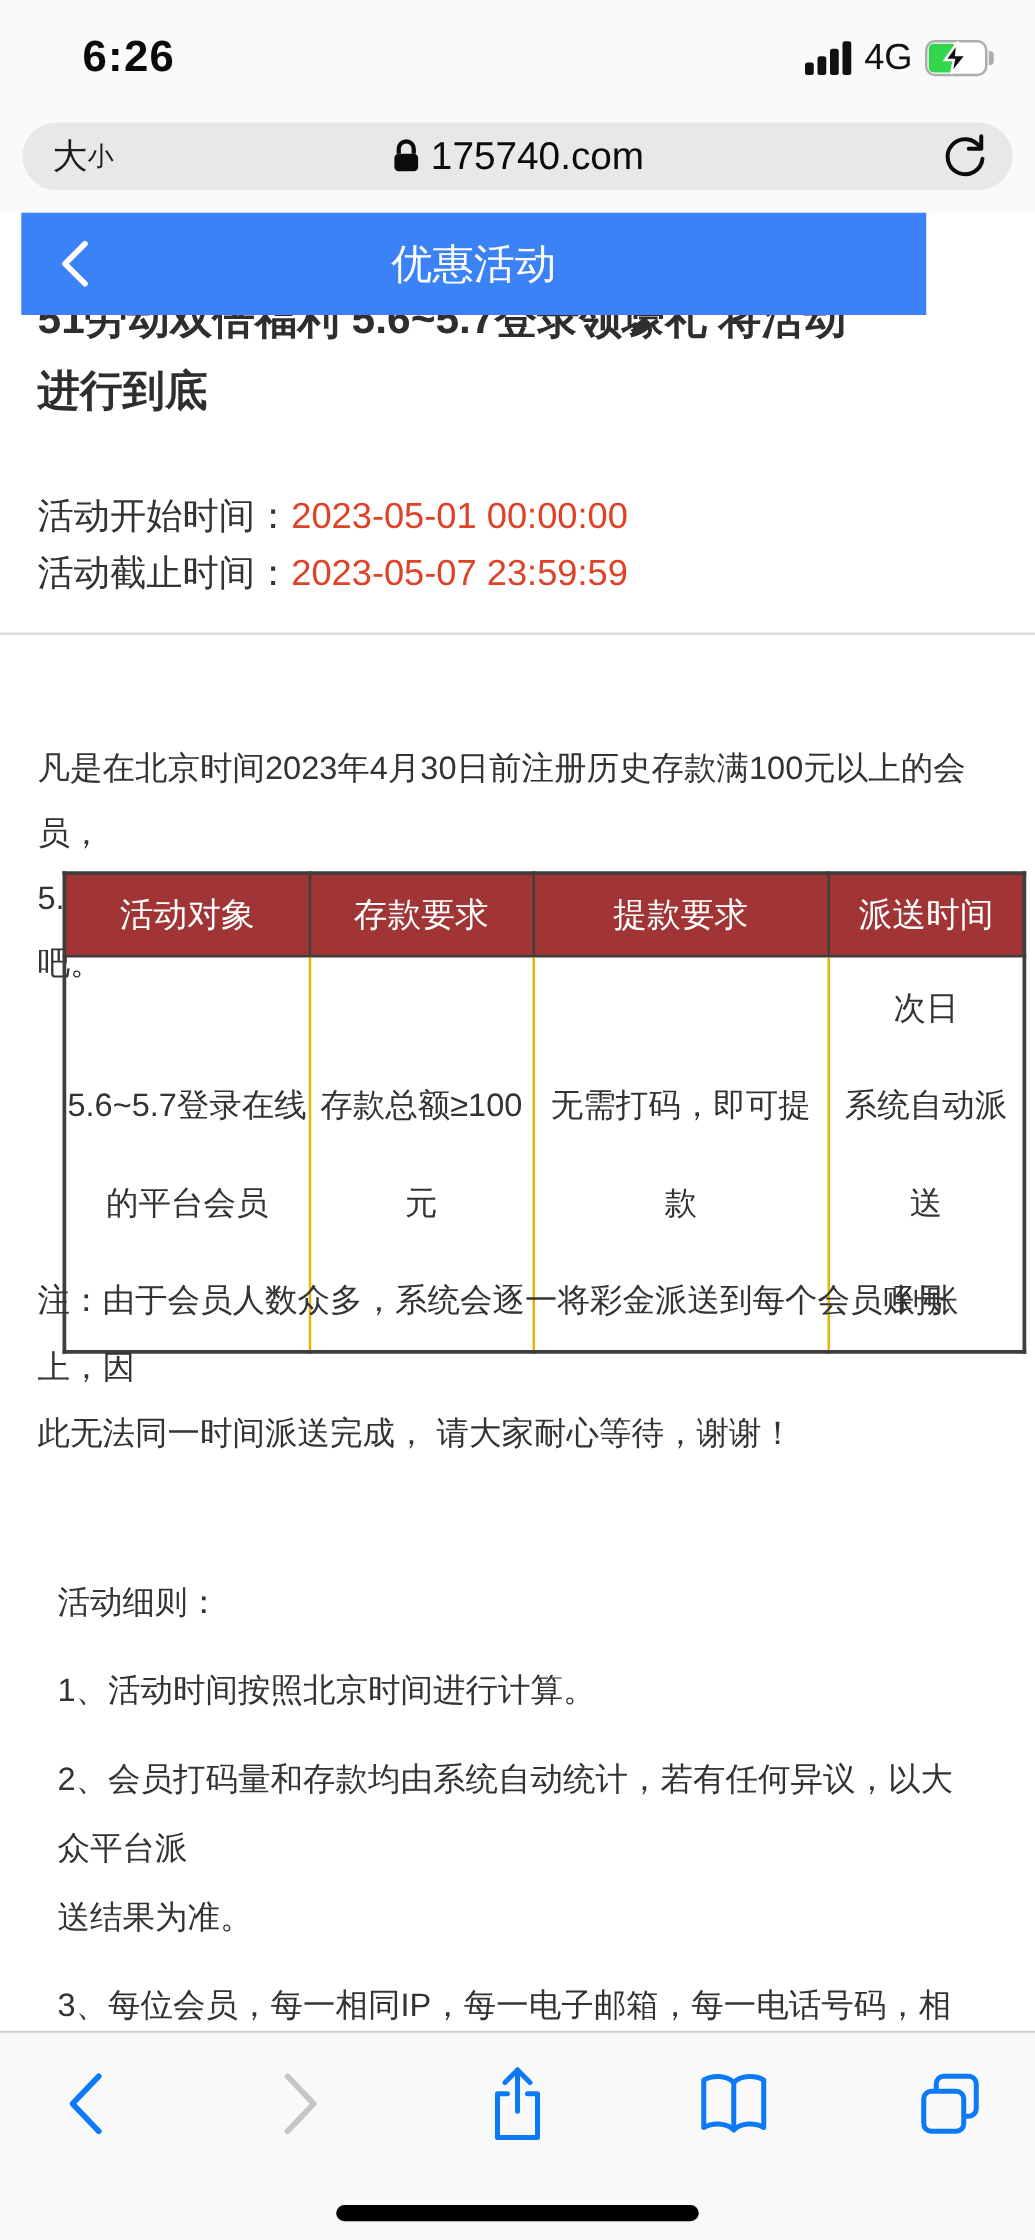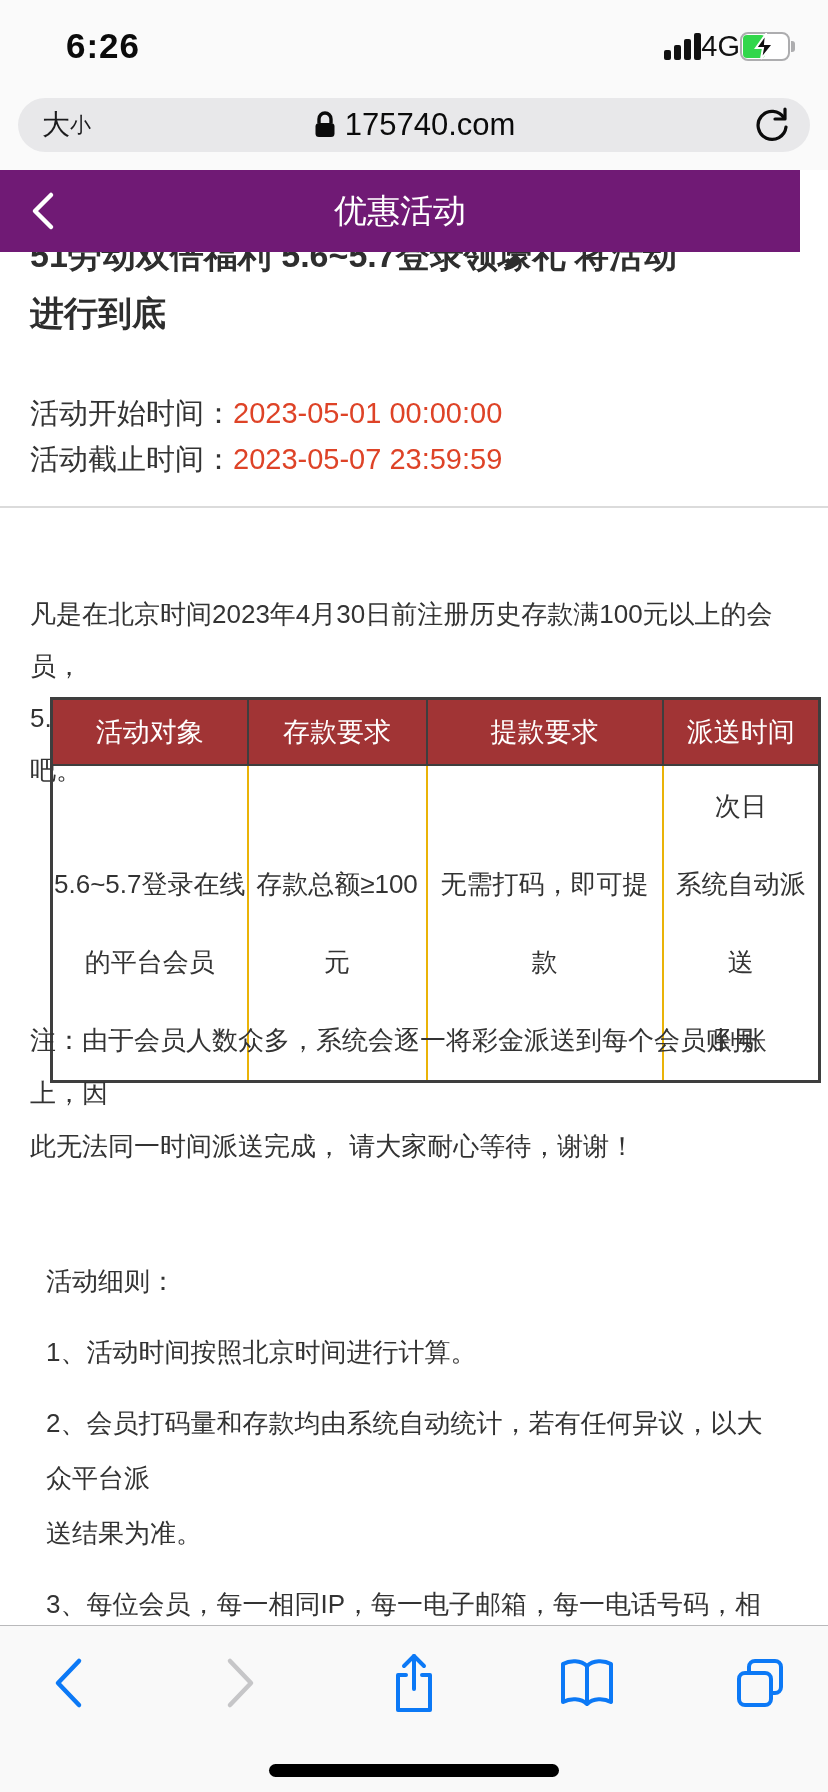--- a/index.html
+++ b/index.html
@@ -5,40 +5,40 @@
   html,body{margin:0;padding:0;background:#ffffff;}
   #screen{
     position:relative;width:828px;height:1792px;overflow:hidden;
     font-family:"Liberation Sans","DejaVu Sans",sans-serif;
     background:#ffffff;color:#333333;
   }
   
   .top-chrome{position:absolute;top:0;left:0;width:828px;height:170px;background:#FAFAFA;z-index:20;}
   .status-bar{position:absolute;top:22px;left:0;width:828px;height:48px;}
   .status-time{position:absolute;left:66px;top:4px;font-size:35px;font-weight:700;color:#0b0b0b;letter-spacing:1px;}
-  .status-right{position:absolute;right:30px;top:0;height:48px;display:flex;align-items:center;}
+  .status-right{position:absolute;right:30px;top:0;height:48px;display:flex;align-items:center;gap:10px;}
   .sig{display:flex;align-items:flex-end;gap:3px;height:28px;}
   .sig i{display:block;width:7px;background:#111;border-radius:2px;}
   .sig i:nth-child(1){height:10px}.sig i:nth-child(2){height:15px}
   .sig i:nth-child(3){height:21px}.sig i:nth-child(4){height:27px}
   .net-label{font-size:29px;color:#111;}
   .battery{position:relative;width:58px;height:29px;}
   .bat-body{position:absolute;left:0;top:0;width:50px;height:29px;border:2px solid #ADADAF;border-radius:8px;box-sizing:border-box;background:#fff;}
   .bat-fill{position:absolute;left:3px;top:3px;width:22px;height:23px;background:#32D74B;border-radius:4px;}
   .bat-cap{position:absolute;right:3px;top:9px;width:4px;height:11px;background:#ADADAF;border-radius:0 3px 3px 0;}
   .bat-bolt{position:absolute;left:12px;top:1px;}
   
   .url-pill{position:absolute;top:98px;left:18px;width:792px;height:54px;background:#E8E8EA;border-radius:27px;display:flex;align-items:center;}
   .textsize-btn{position:absolute;left:24px;top:0;height:54px;display:flex;align-items:center;color:#1c1c1e;}
   .ts-big{font-size:28px;}.ts-small{font-size:21px;}
   .url-center{position:absolute;left:0;width:100%;height:54px;display:flex;align-items:center;justify-content:center;gap:8px;}
   .domain{font-size:31px;color:#0b0b0b;}
   .reload-btn{position:absolute;right:18px;top:7px;width:40px;height:40px;}
   
-  .nav-bar{position:absolute;top:170px;left:0;width:800px;height:82px;background:#701a75;z-index:10;}
+  .nav-bar{position:absolute;top:170px;left:17px;width:724px;height:82px;background:#3b82f6;z-index:10;}
   .nav-back{position:absolute;left:22px;top:18px;width:46px;height:46px;}
   .nav-title{position:absolute;left:0;top:0;width:100%;height:82px;display:flex;align-items:center;justify-content:center;color:#ffffff;font-size:33px;}
   
   .content{position:absolute;top:0;left:0;width:828px;height:1736px;z-index:1;}
   .promo-heading{position:absolute;top:226px;left:30px;width:768px;margin:0;font-size:34px;line-height:58px;font-weight:700;color:#2e2e2e;white-space:pre-line;}
   .time-block{position:absolute;top:390px;left:30px;width:768px;font-size:29px;line-height:46px;}
   .time-label{color:#333333;}
   .time-value{color:#DE4327;}
   .section-divider{position:absolute;top:506px;left:0;width:828px;height:2px;background:#DBDBDB;}
   .details-heading{position:absolute;top:532px;left:30px;margin:0;font-size:27px;font-weight:400;line-height:56px;color:#333;}

